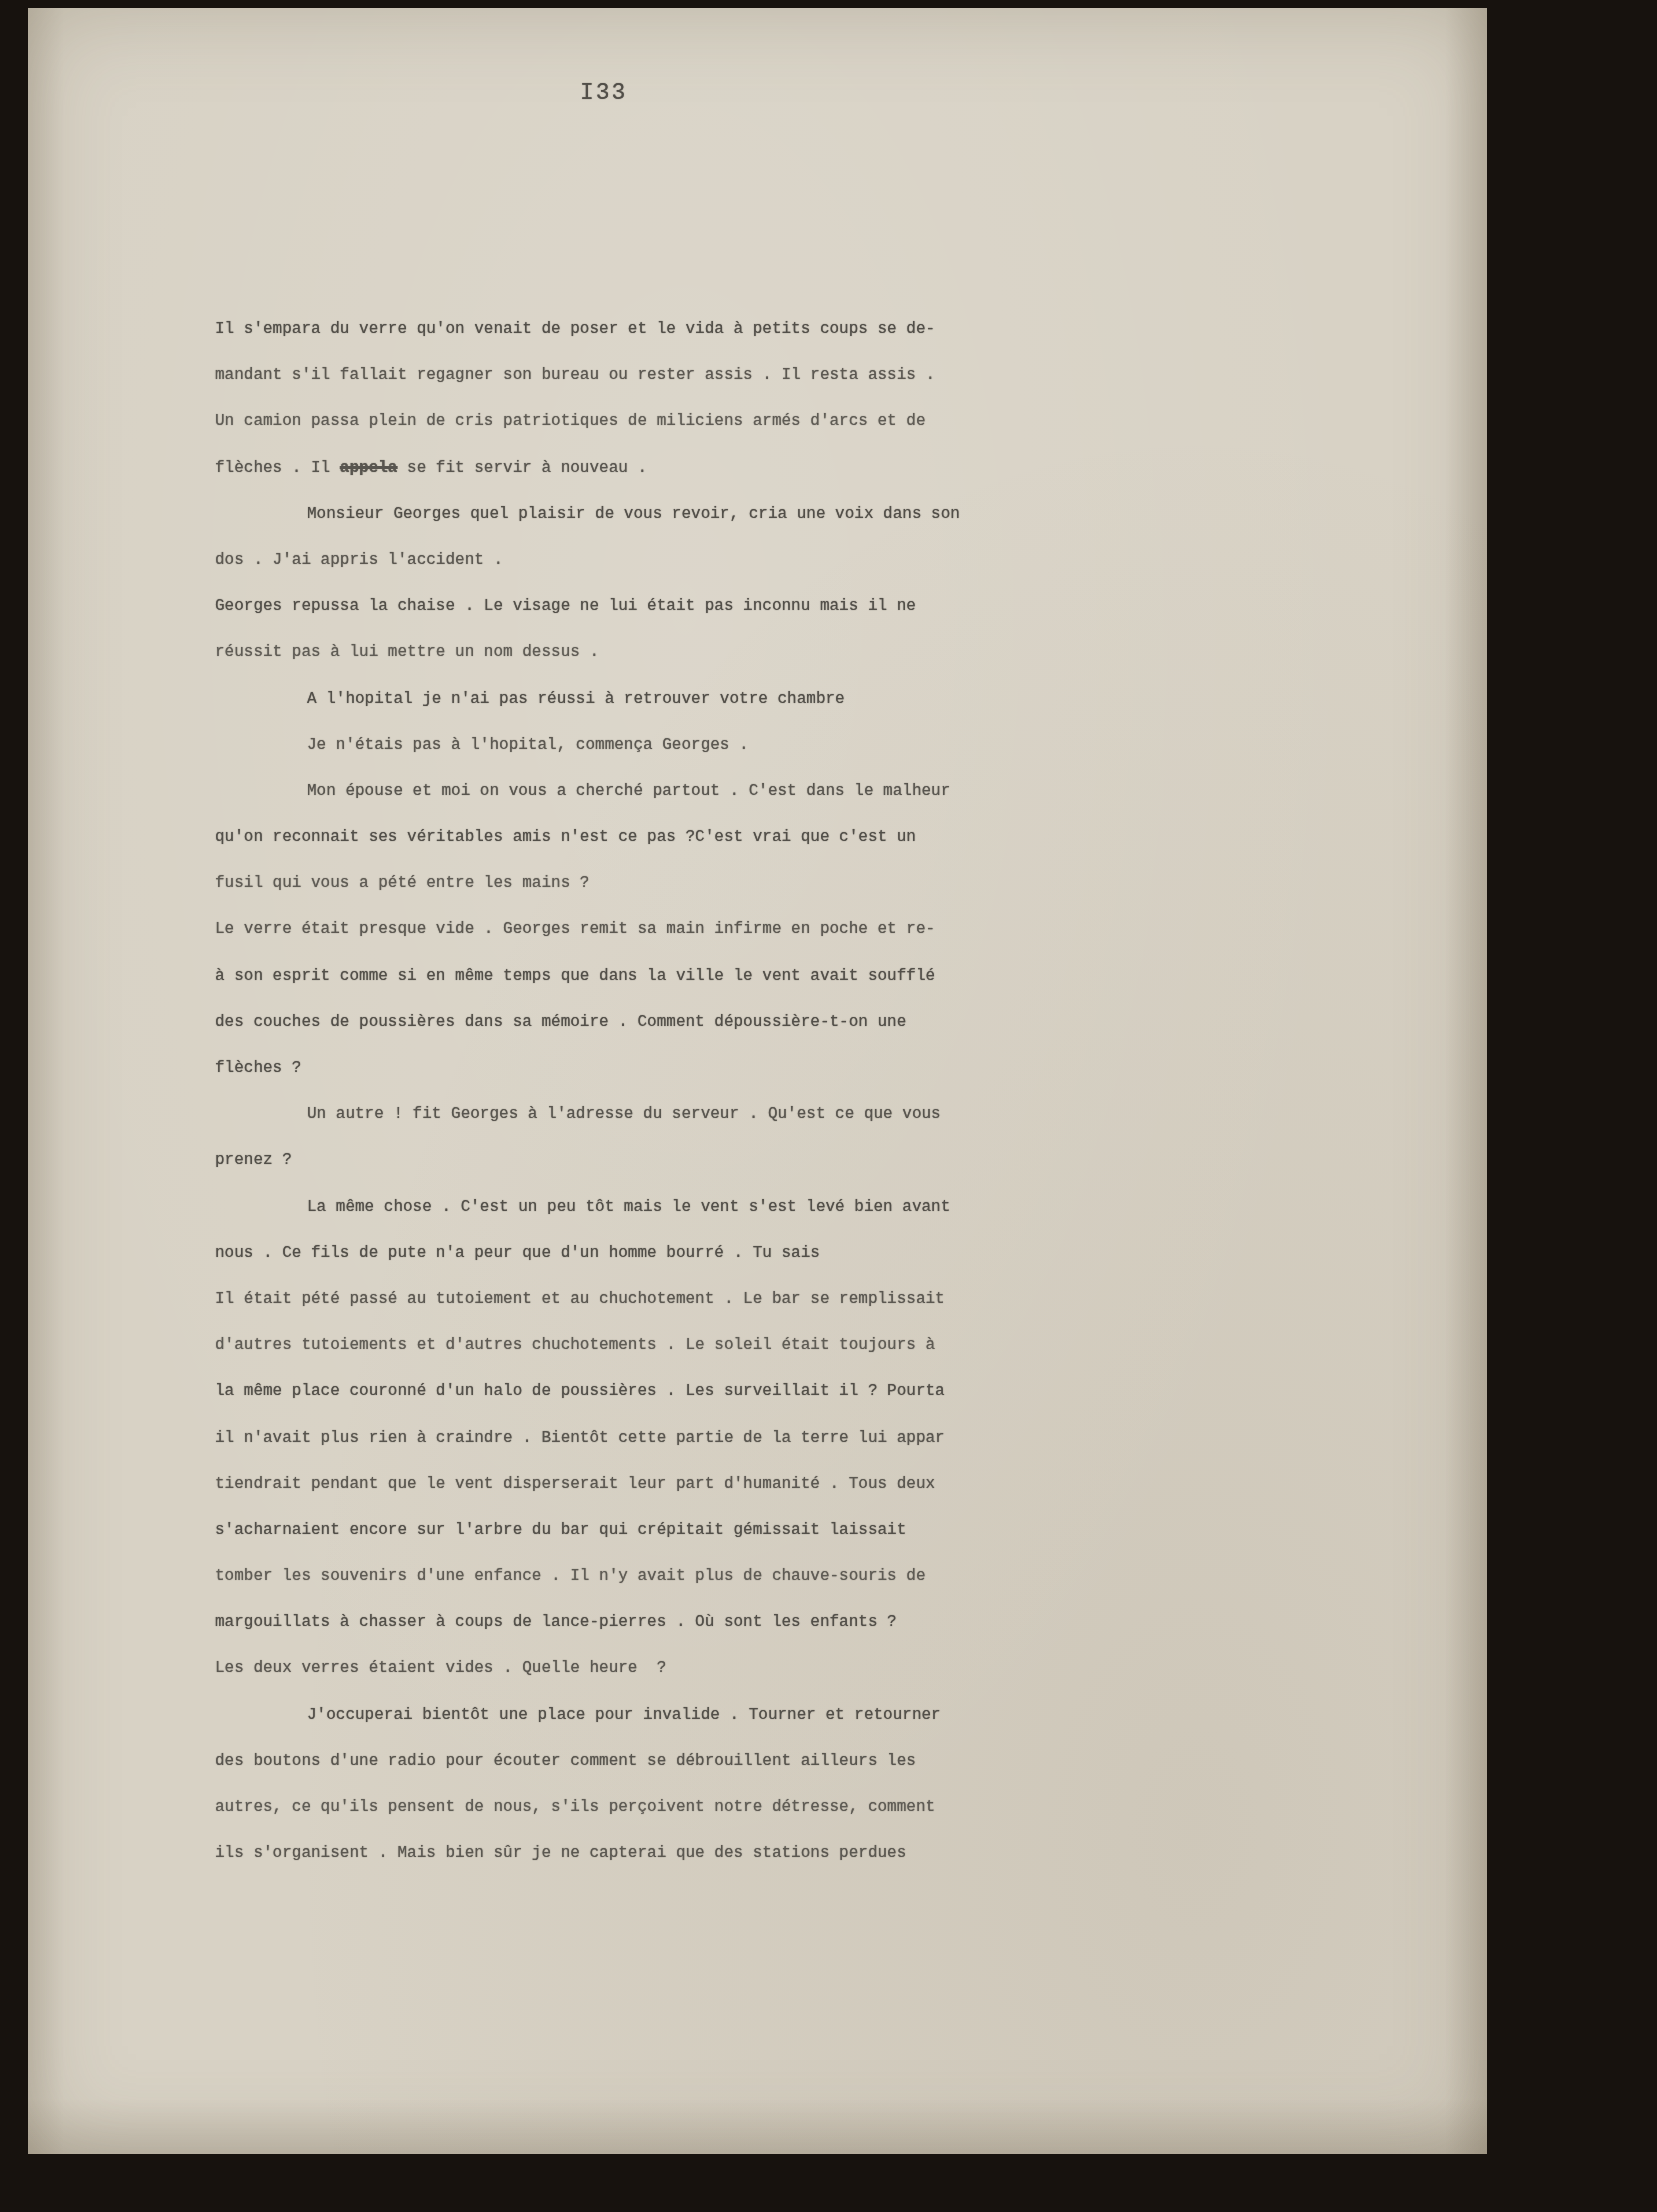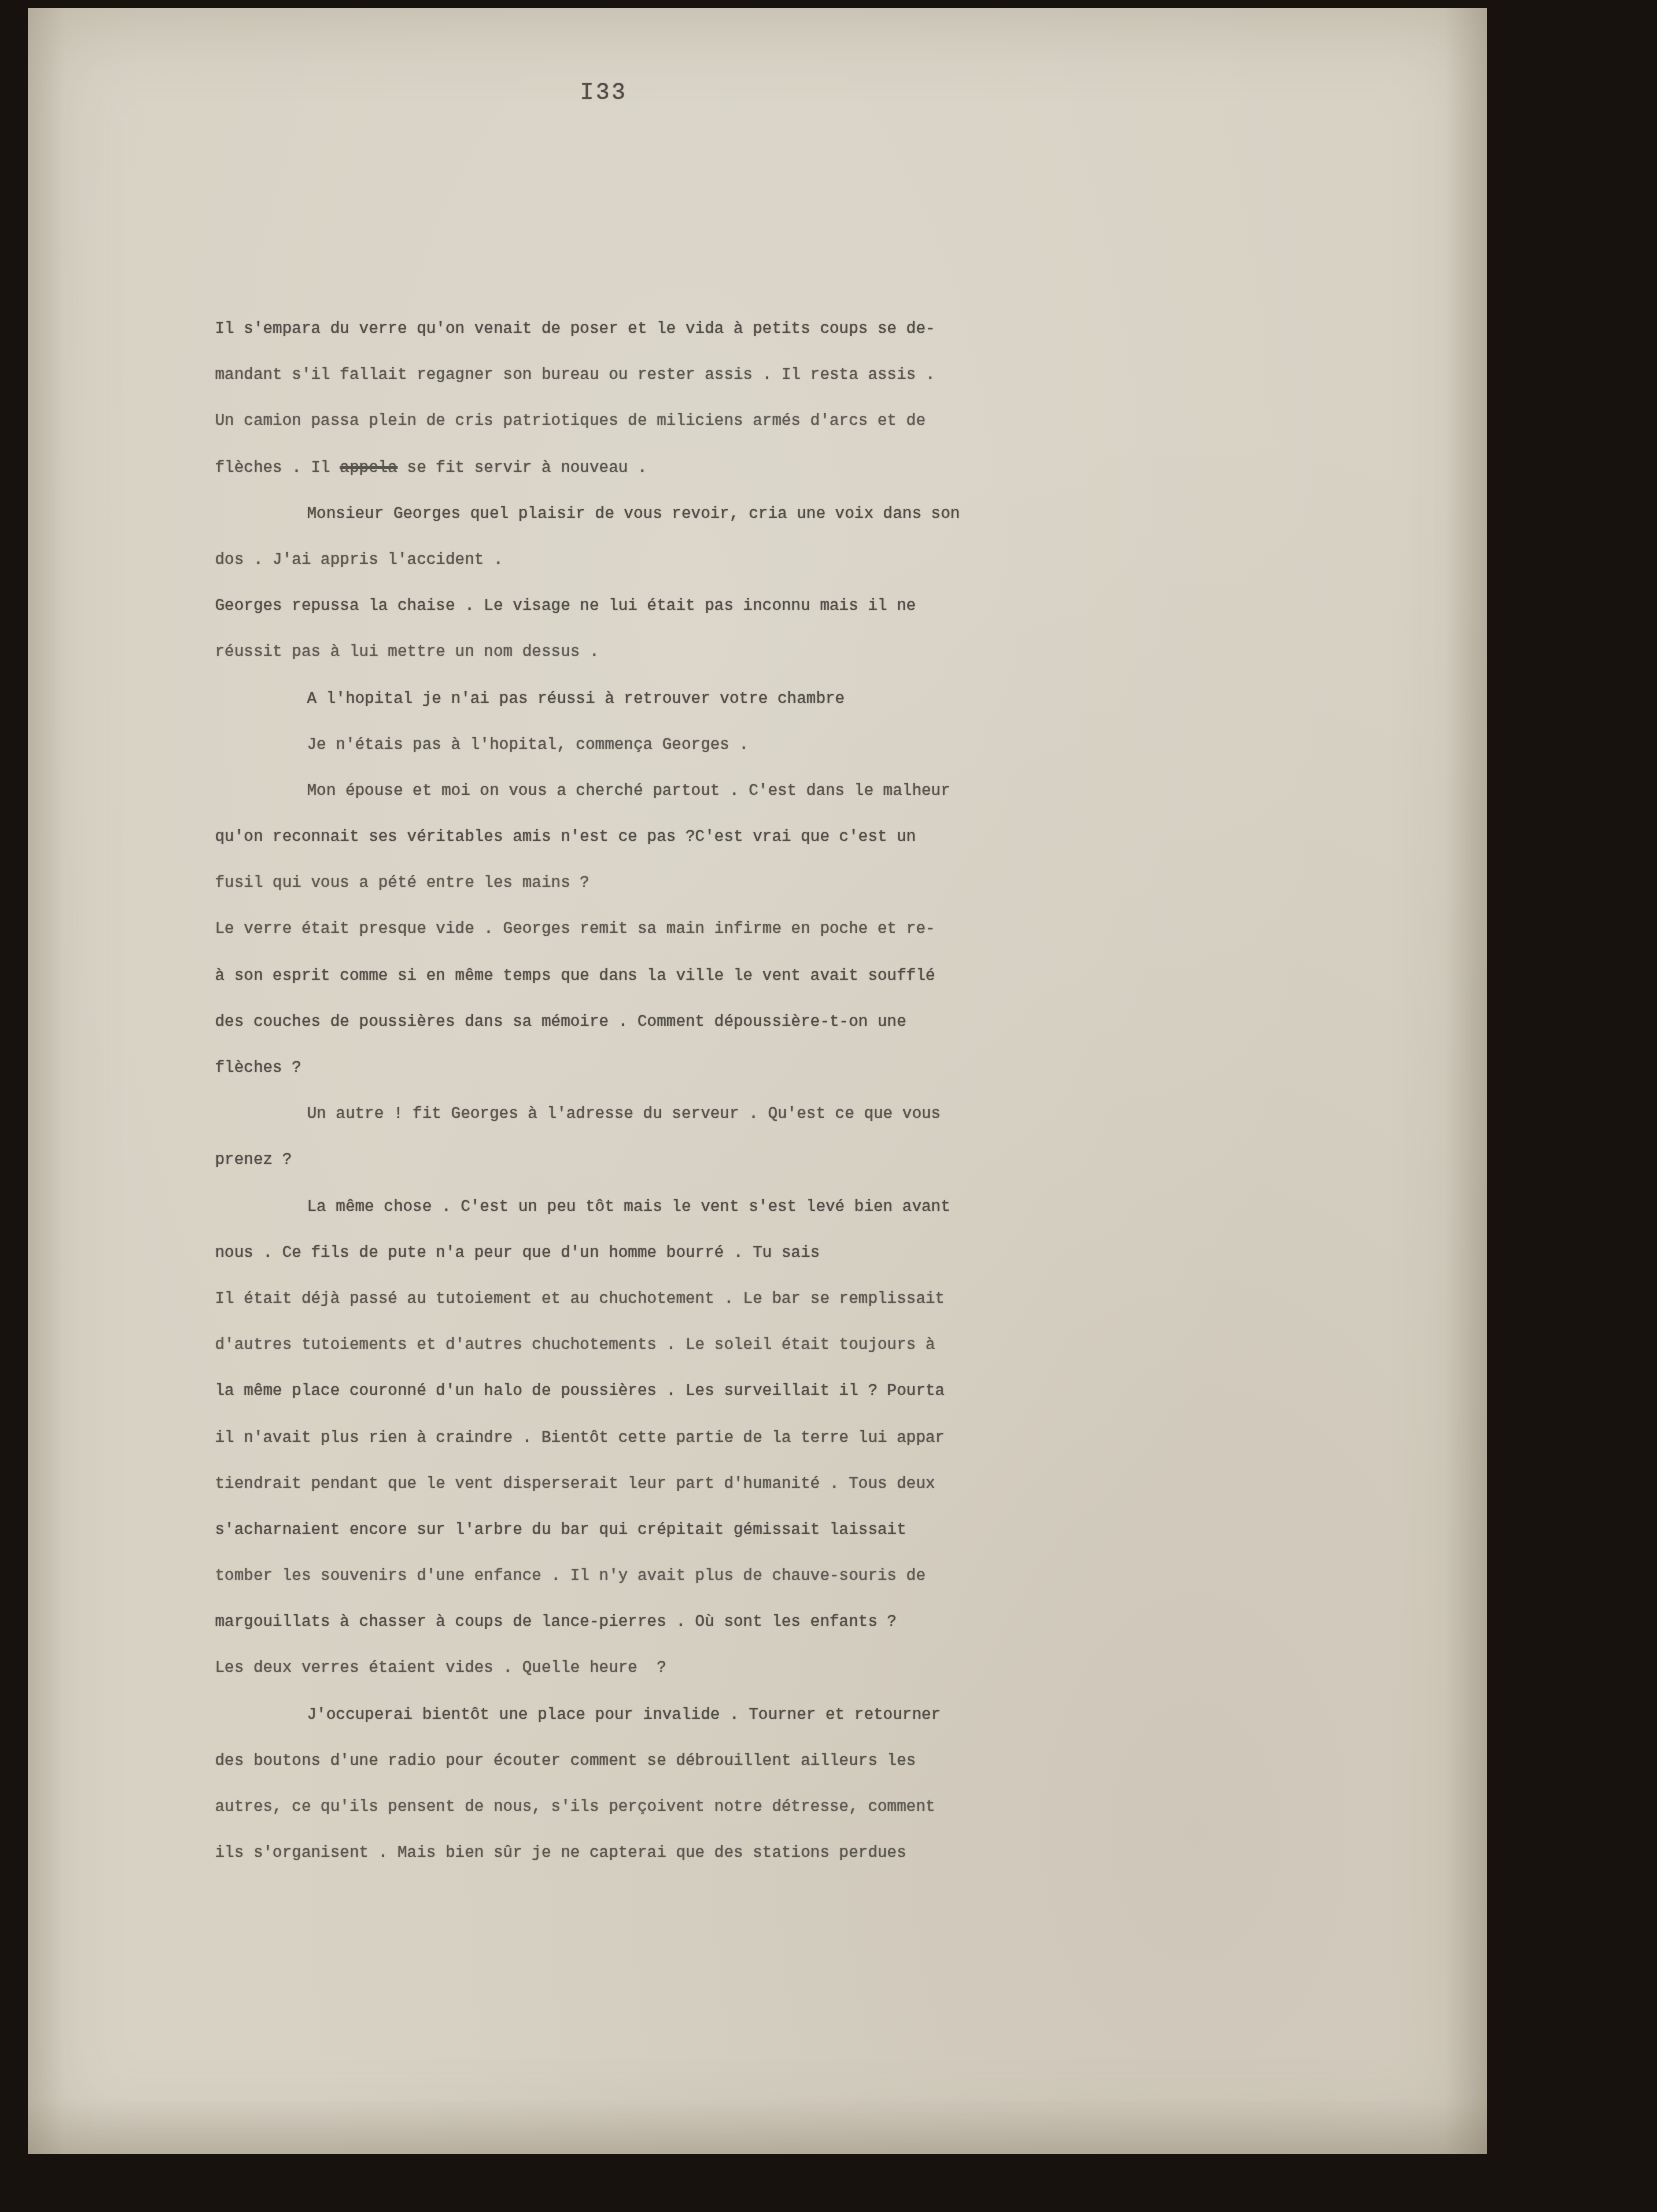--- a/index.html
+++ b/index.html
@@ -50,21 +50,21 @@
     height:46.2px;
     text-shadow:0 0 1.1px rgba(74,71,64,.85);
   }
   .line:nth-child(4n+2){opacity:.93}
   .line:nth-child(5n+3){opacity:.90}
   .line:nth-child(7n+4){opacity:.95}
   .ind{padding-left:92px}
   .struck{
     text-decoration:line-through;
     text-decoration-thickness:2.5px;
-    font-weight:normal;
+    font-weight:bold;
     filter:blur(.6px);
   }
 </style>
 </head>
 <body>
 
 <div class="paper">
   <div class="pagenum">I33</div>
 
   <div class="text">
@@ -82,21 +82,21 @@
     <div class="line">qu'on reconnait ses véritables amis n'est ce pas ?C'est vrai que c'est un</div>
     <div class="line">fusil qui vous a pété entre les mains ?</div>
     <div class="line">Le verre était presque vide . Georges remit sa main infirme en poche et re-</div>
     <div class="line">à son esprit comme si en même temps que dans la ville le vent avait soufflé</div>
     <div class="line">des couches de poussières dans sa mémoire . Comment dépoussière-t-on une</div>
     <div class="line">flèches ?</div>
     <div class="line ind">Un autre ! fit Georges à l'adresse du serveur . Qu'est ce que vous</div>
     <div class="line">prenez ?</div>
     <div class="line ind">La même chose . C'est un peu tôt mais le vent s'est levé bien avant</div>
     <div class="line">nous . Ce fils de pute n'a peur que d'un homme bourré . Tu sais</div>
-    <div class="line">Il était déjà passé au tutoiement et au chuchotement . Le bar se remplissait</div>
+    <div class="line">Il était pété passé au tutoiement et au chuchotement . Le bar se remplissait</div>
     <div class="line">d'autres tutoiements et d'autres chuchotements . Le soleil était toujours à</div>
     <div class="line">la même place couronné d'un halo de poussières . Les surveillait il ? Pourta</div>
     <div class="line">il n'avait plus rien à craindre . Bientôt cette partie de la terre lui appar</div>
     <div class="line">tiendrait pendant que le vent disperserait leur part d'humanité . Tous deux</div>
     <div class="line">s'acharnaient encore sur l'arbre du bar qui crépitait gémissait laissait</div>
     <div class="line">tomber les souvenirs d'une enfance . Il n'y avait plus de chauve-souris de</div>
     <div class="line">margouillats à chasser à coups de lance-pierres . Où sont les enfants ?</div>
     <div class="line">Les deux verres étaient vides . Quelle heure  ?</div>
     <div class="line ind">J'occuperai bientôt une place pour invalide . Tourner et retourner</div>
     <div class="line">des boutons d'une radio pour écouter comment se débrouillent ailleurs les</div>

